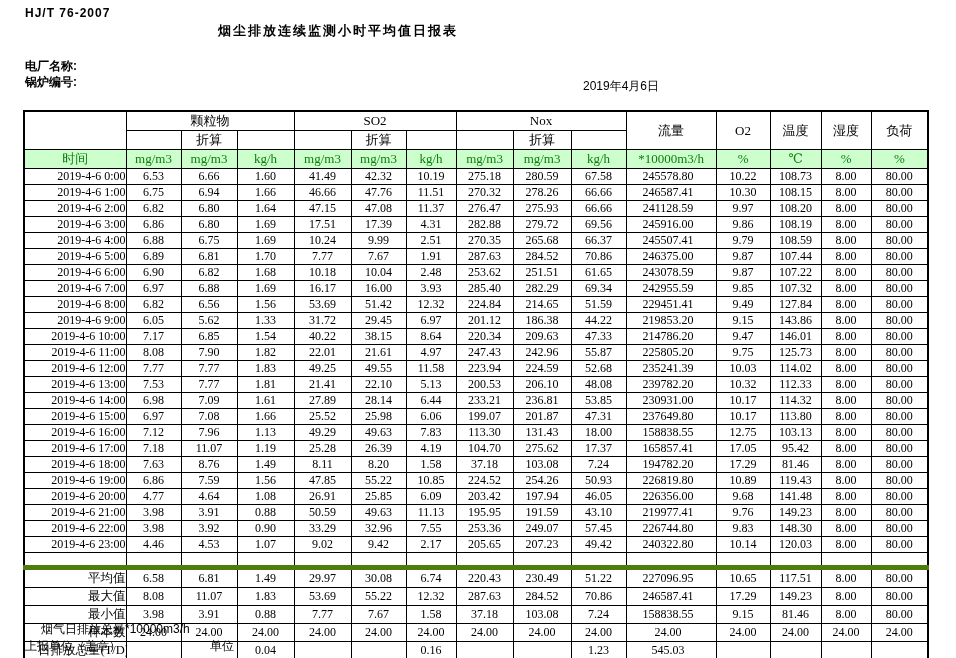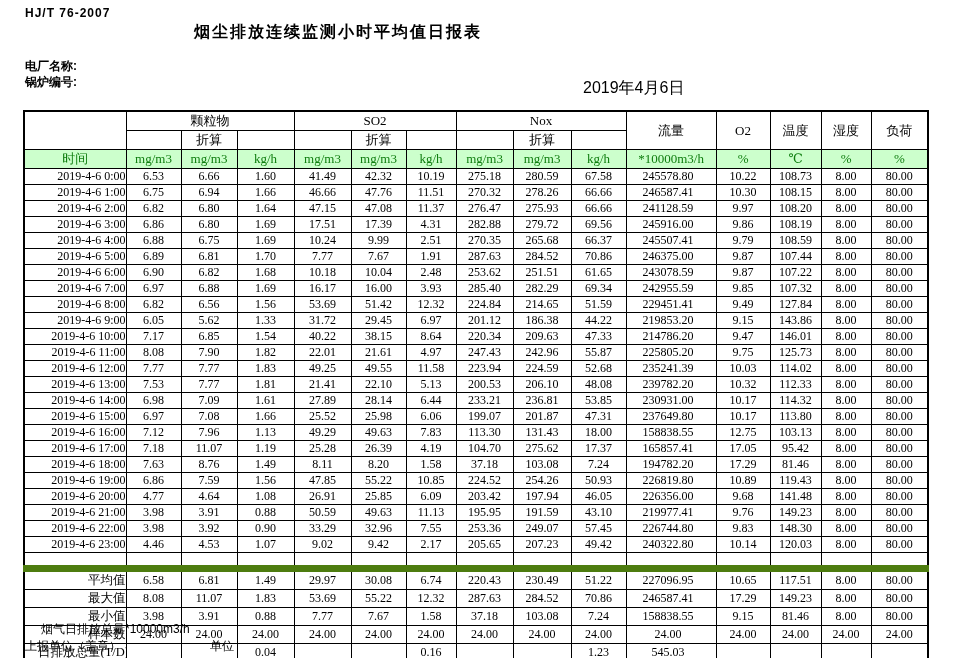--- a/index.html
+++ b/index.html
@@ -2,45 +2,45 @@
 <html><head>
 <meta charset="utf-8">
 <style>
   html,body { margin:0; padding:0; }
   body {
     width:956px; height:658px; background:#ffffff; position:relative;
     font-family:"Liberation Sans","DejaVu Sans",sans-serif; color:#000;
   }
   .std   { position:absolute; left:25px;  top:6px;  font-weight:bold; font-size:12px; letter-spacing:1px; }
   .title { position:absolute; left:0;     top:22px; width:676px; text-align:center;
-           font-weight:bold; font-size:16px; letter-spacing:2px; }
+           font-weight:bold; font-size:13px; letter-spacing:2px; }
   .plant  { position:absolute; left:25px; top:58px; font-weight:bold; font-size:12px; }
   .boiler { position:absolute; left:25px; top:74px; font-weight:bold; font-size:12px; }
-  .date   { position:absolute; left:583px; top:78px; font-size:16px; }
+  .date   { position:absolute; left:583px; top:78px; font-size:12px; }
 
   table.report {
     position:absolute; left:23px; top:110px; width:760px;
     border-collapse:collapse; table-layout:fixed;
     border:2px solid #000;
     font-family:"Liberation Serif","DejaVu Serif",serif;
     font-size:12px;
   }
   .report td { border:1px solid #000; padding:0; overflow:hidden; white-space:nowrap; height:15px; }
   .report thead td { text-align:center; font-size:13px; }
   tr.h1 td, tr.h2 td { height:16px; }
   tr.hu td { height:16px; }
   .g { background:#ccffcc; color:#0e7d0e; font-size:11px; text-align:center; }
   .g.time-h { font-size:13px; }
   .tcell { text-align:right; padding-right:3px; }
   .v  { text-align:center; }
   .fr { text-align:center; padding-right:6px !important; }
   .lab { text-align:right; padding-right:2px; font-size:12.5px; }
   .lab.left { text-align:left; padding-left:13px; }
   tr.spacer td { height:12px; }
-  tr.sumfirst td { border-top:7px solid #4d7c0f; }
+  tr.sumfirst td { border-top:5px solid #4d7c0f; }
   .foot1 { position:absolute; left:25px; top:621px; font-size:12px;padding-left:16px; }
   .foot2 { position:absolute; left:25px; top:638px; font-size:12px;text-align:right; }
   .foot3 { position:absolute; left:210px; top:638px; font-size:12px; }
 </style>
 </head>
 <body>
 
 <div class="std">HJ/T  76-2007</div>
 <div class="title">烟尘排放连续监测小时平均值日报表</div>
 <div class="plant">电厂名称:</div>

